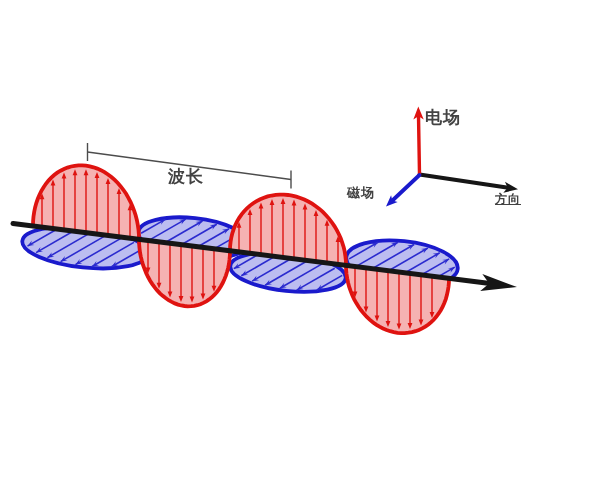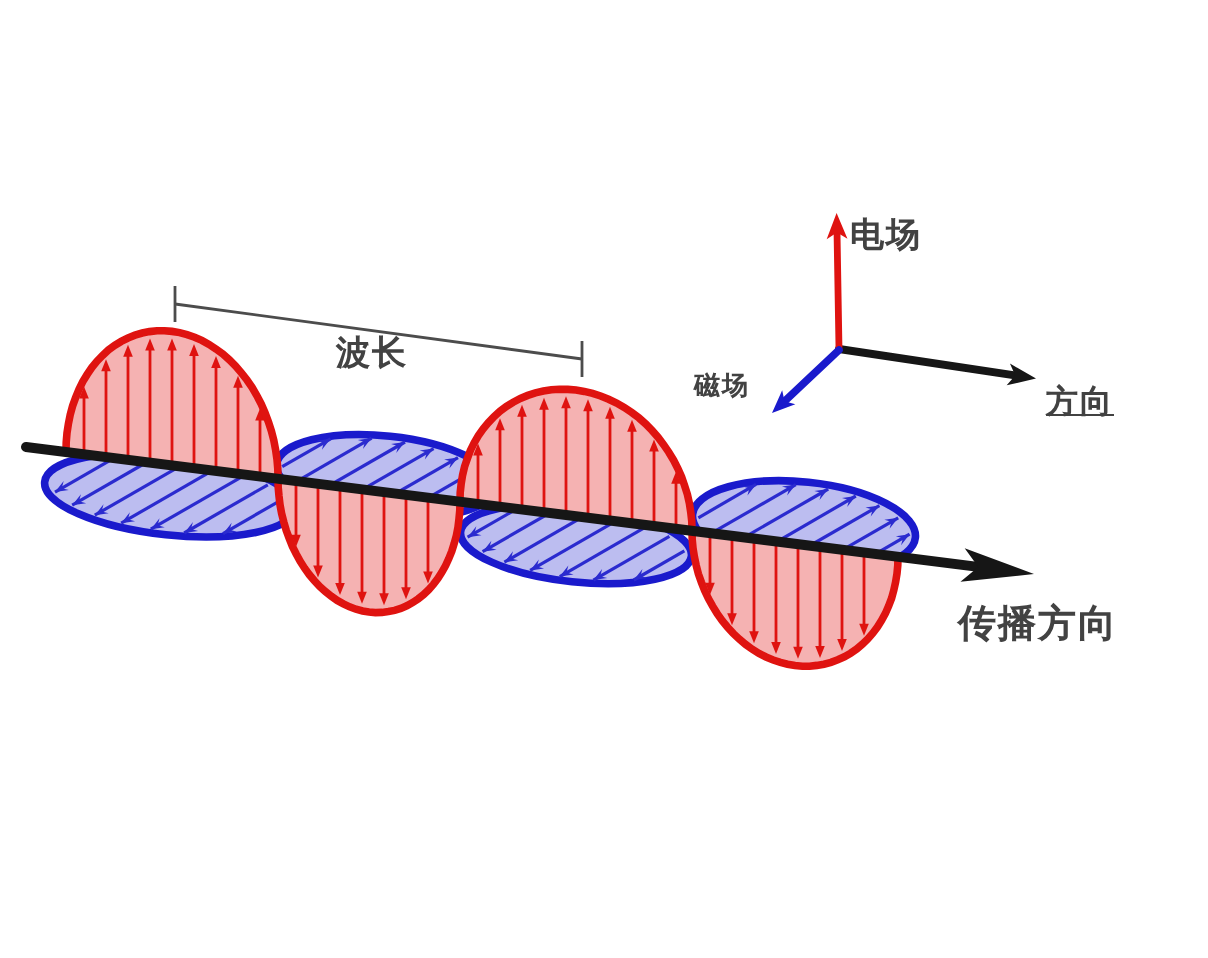--- a/index.html
+++ b/index.html
@@ -4,21 +4,21 @@
 <style>
   html,body{margin:0;padding:0;}
   body{background:#ffffff;font-family:"DejaVu Sans",sans-serif;}
   #stage{position:relative;width:604px;height:479px;background:#ffffff;overflow:hidden;}
   #wave-svg{position:absolute;left:0;top:0;}
   .lbl{position:absolute;color:#424242;font-weight:600;white-space:nowrap;
        font-family:"DejaVu Sans",sans-serif;letter-spacing:1px;text-align:center;}
   .lbl-wavelength{left:168px;top:131px;font-size:17px;margin-top:34px;}
   .lbl-efield{left:425px;top:106px;font-size:17px;}
   .lbl-bfield{left:347px;top:184px;font-size:13px;}
-  .lbl-direction{left:523px;top:191px;font-size:16px;text-decoration:underline;}
+  .lbl-direction{left:495px;top:191px;font-size:12px;text-decoration:underline;}
   .lbl-propagation{left:479px;top:299px;font-size:19px;}
 </style>
 </head>
 <body>
 
 <div id="stage">
   <svg id="wave-svg" width="604" height="479" viewBox="0 0 604 479">
       <g>
         <ellipse cx="85" cy="247.5" rx="63" ry="20" transform="rotate(6 85 247.5)" fill="#bcbdf0" stroke="#1a1acc" stroke-width="3.8"></ellipse>
         <line x1="27.5" y1="246.1" x2="58.5" y2="228.2" stroke="#2b2bcf" stroke-width="1.6"></line>
@@ -193,14 +193,13 @@
           <line x1="419.5" y1="175" x2="391.9" y2="201.0" stroke="#1a1acc" stroke-width="3.8" stroke-linecap="round"></line>
           <polygon points="386,206.5 391.08984785569623,195.12531544147865 392.28347752533745,200.59165546124984 397.66609221187036,202.11909912185425" fill="#1a1acc"></polygon>
         </g>
       </g>
     </svg>
 
   <div class="lbl lbl-wavelength">波长</div>
   <div class="lbl lbl-efield">电场</div>
   <div class="lbl lbl-bfield">磁场</div>
   <div class="lbl lbl-direction">方向</div>
-  <div class="lbl lbl-propagation">传播方向</div>
 </div>
 
 </body></html>

